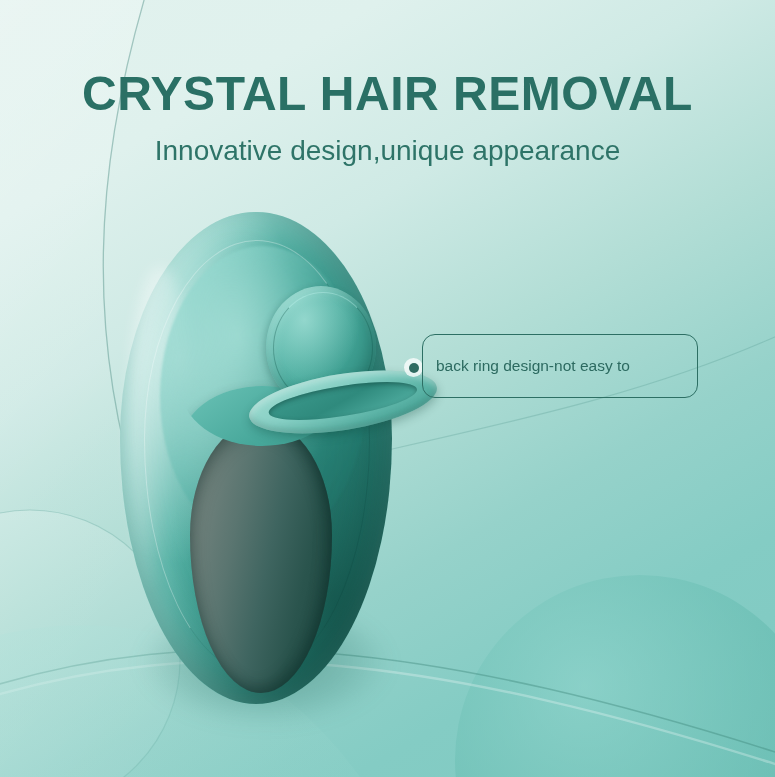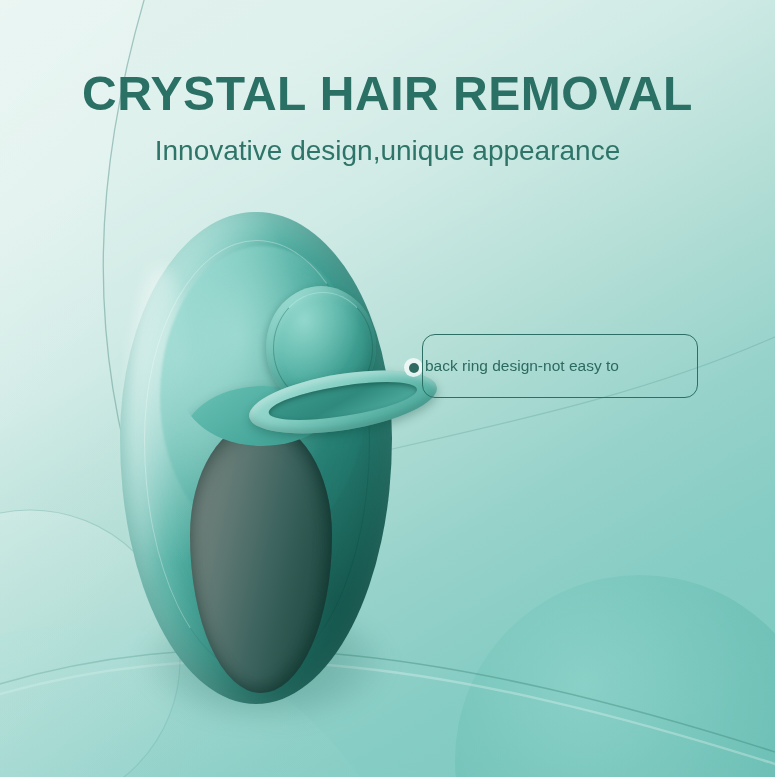--- a/index.html
+++ b/index.html
@@ -61,21 +61,21 @@
     position: absolute;
     left: 422px;
     top: 334px;
     width: 276px;
     height: 64px;
     border: 1.6px solid #2d6f64;
     border-radius: 13px;
     box-sizing: border-box;
     display: flex;
     align-items: center;
-    padding: 0 2px;
+    padding: 0 13px;
   }
   .callout-text {
     font-size: 15.5px;
     line-height: 20px;
     color: #2c6a60;
   }
   .callout-dot-wrap {
     position: absolute;
     left: 404px;
     top: 358px;

